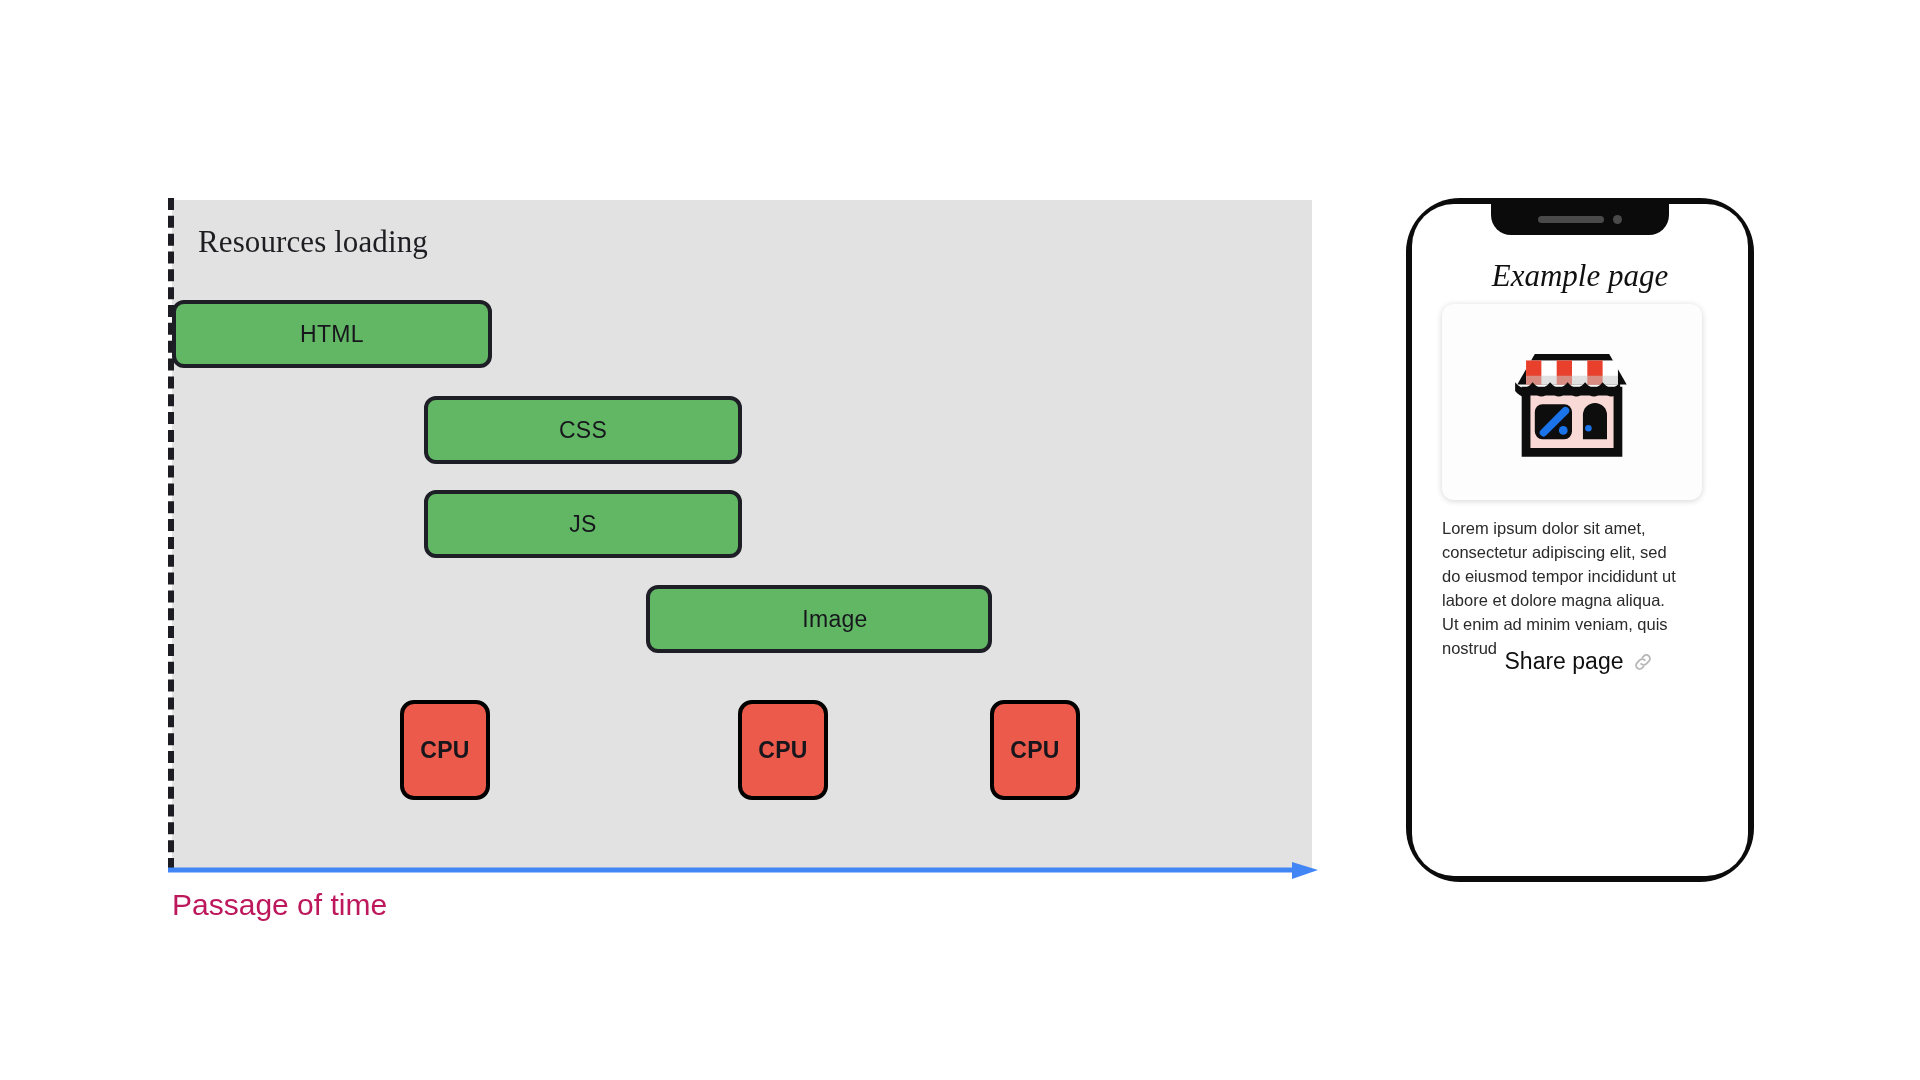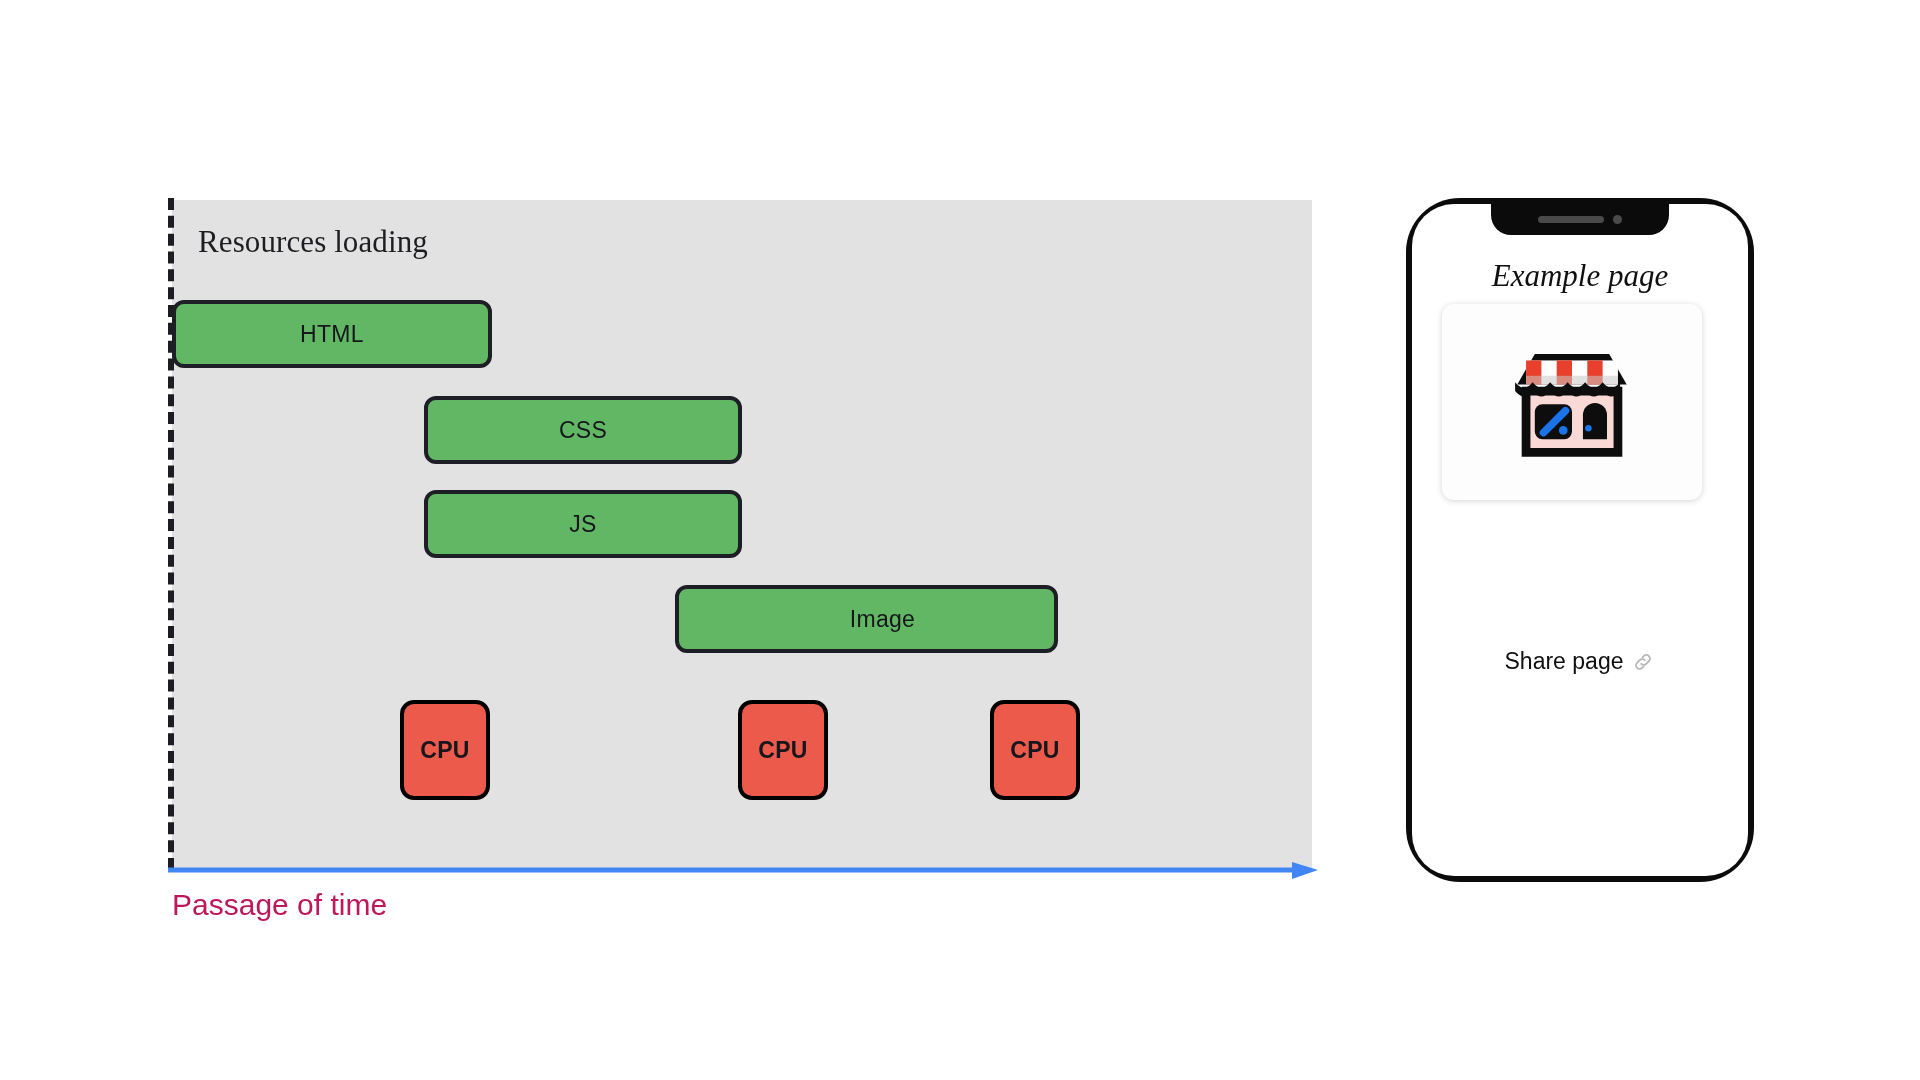--- a/index.html
+++ b/index.html
@@ -224,21 +224,21 @@
 </div>
 
 <div class="res-bar" style="left:424px; top:396px; width:318px; height:68px;">
   <span class="bar-label">CSS</span>
 </div>
 
 <div class="res-bar" style="left:424px; top:490px; width:318px; height:68px;">
   <span class="bar-label">JS</span>
 </div>
 
-<div class="res-bar" style="left:675px; top:585px; width:383px; height:68px;padding-left:32px;">
+<div class="res-bar" style="left:646px; top:585px; width:346px; height:68px;padding-left:32px;">
   <span class="bar-label">Image</span>
 </div>
 
 <div class="cpu-box" style="left:400px; top:700px; width:90px; height:100px;">
   <span class="cpu-label">CPU</span>
 </div>
 
 <div class="cpu-box" style="left:738px; top:700px; width:90px; height:100px;">
   <span class="cpu-label">CPU</span>
 </div>
@@ -287,20 +287,21 @@
         <rect x="30" y="66" width="34" height="32" rx="7" fill="#0d0d0d"></rect>
 
         <line x1="38" y1="92" x2="58" y2="72" stroke="#1a73e8" stroke-width="7" stroke-linecap="round"></line>
         <circle cx="56" cy="90" r="4" fill="#1a73e8"></circle>
 
         <path d="M74 98 v-22 a11 11 0 0 1 22 0 v22 Z" fill="#0d0d0d"></path>
         <circle cx="79" cy="88" r="3" fill="#1a73e8"></circle>
       </svg>
     </div>
 
+    <div id="lorem-text">Lorem ipsum dolor sit amet, consectetur adipiscing elit, sed do eiusmod tempor incididunt ut labore et dolore magna aliqua. Ut enim ad minim veniam, quis nostrud</div>
 
     <div id="share-row">
       <span id="share-label">Share page</span>
       <svg id="link-icon" width="24" height="24" viewBox="0 0 24 24">
         <g fill="none" stroke="#b8b8b8" stroke-width="1.9" stroke-linecap="round">
           <path d="M10.2 13.8a3.6 3.6 0 0 0 5.1 0l2.6-2.6a3.6 3.6 0 0 0-5.1-5.1l-1.3 1.3"></path>
           <path d="M13.8 10.2a3.6 3.6 0 0 0-5.1 0l-2.6 2.6a3.6 3.6 0 0 0 5.1 5.1l1.3-1.3"></path>
         </g>
       </svg>
     </div>

